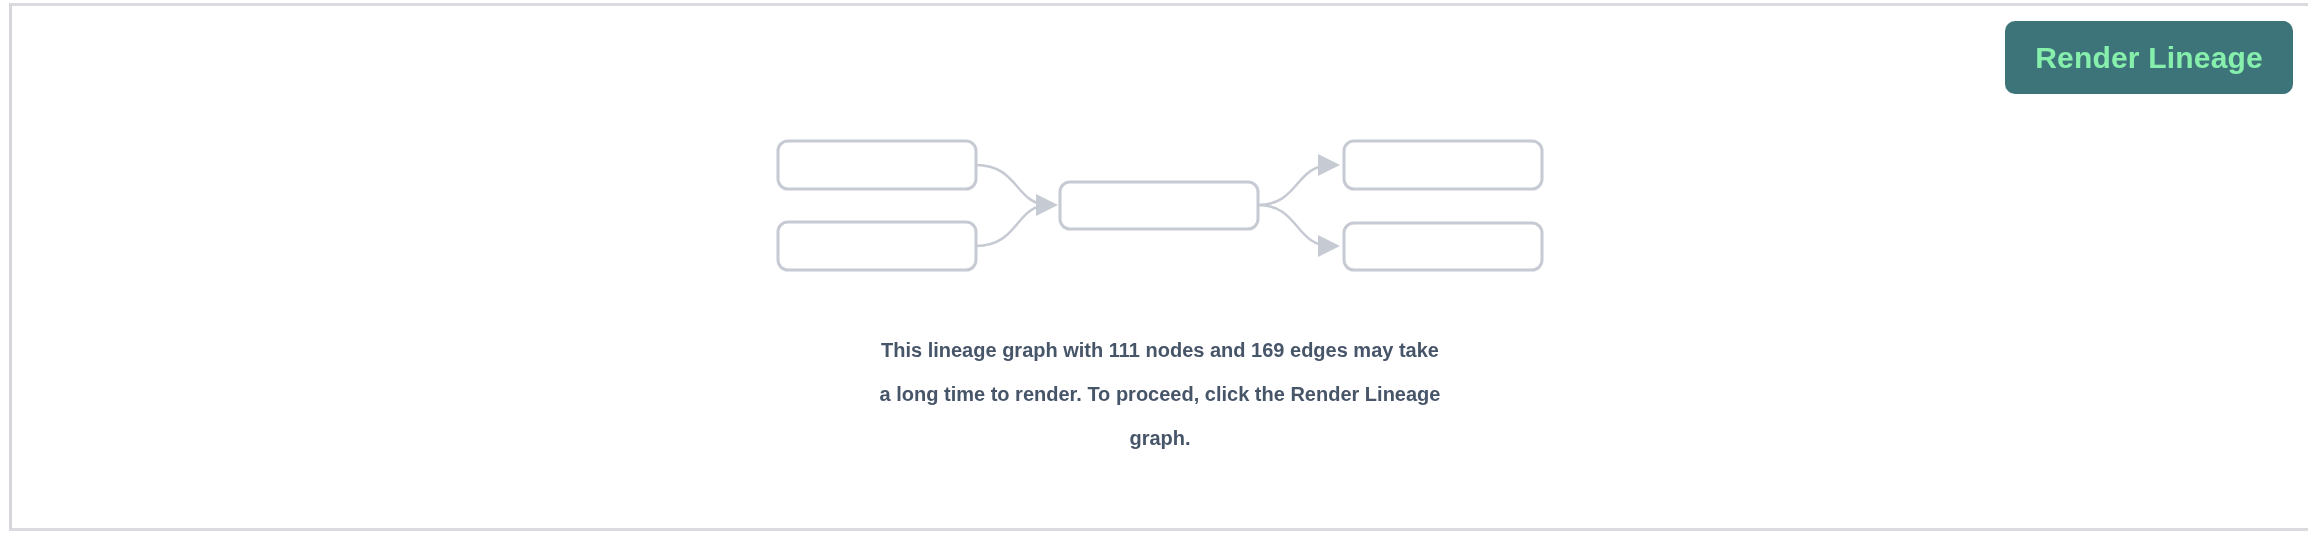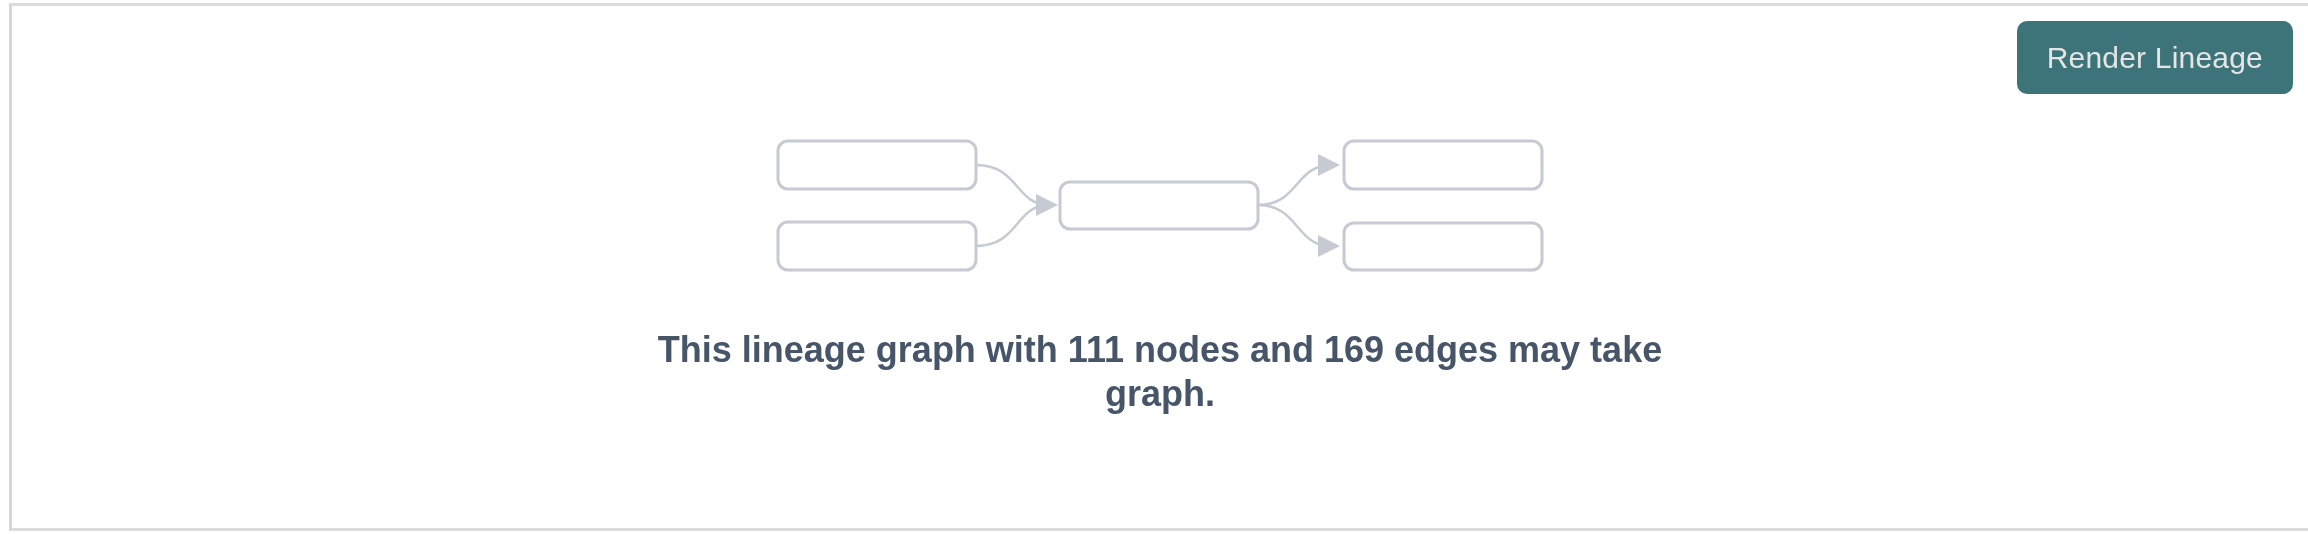--- a/index.html
+++ b/index.html
@@ -16,44 +16,44 @@
     border-left: 3px solid #d5d6da;
     border-top: 3px solid #dadbdf;
     border-bottom: 3px solid #dadbdf;
   }
   .render-btn {
     position: absolute;
     top: 15px; right: 15px;
     height: 73px;
     padding: 0 30px;
     background: #3d747a;
-    color: #e5e5e5;
+    color: #86efac;
     font-family: "Liberation Sans", sans-serif;
     font-size: 30px;
-    font-weight: 400;
+    font-weight: 700;
     border: none;
     border-radius: 10px;
     cursor: pointer;
     letter-spacing: 0.2px;
   }
   .graphic {
     position: absolute;
     top: 129px;              
     left: 50%;
     transform: translateX(-50%);
   }
   .message {
     position: absolute;
     top: 322px;              
     left: 50%;
     transform: translateX(-50%);
     width: 1100px;
     text-align: center;
     color: #475569;
-    font-size: 36px;
+    font-size: 20px;
     font-weight: 700;
     line-height: 44px;
   }
 </style>
 </head>
 <body>
 
 <div class="panel">
 
   <button class="render-btn">Render Lineage</button>
@@ -72,16 +72,17 @@
 
     <rect x="11" y="6" width="198" height="48" rx="10" fill="#ffffff" stroke="#c6cad3" stroke-width="3"></rect>
     <rect x="11" y="87" width="198" height="48" rx="10" fill="#ffffff" stroke="#c6cad3" stroke-width="3"></rect>
     <rect x="293" y="47" width="198" height="47" rx="10" fill="#ffffff" stroke="#c6cad3" stroke-width="3"></rect>
     <rect x="577" y="6" width="198" height="48" rx="10" fill="#ffffff" stroke="#c6cad3" stroke-width="3"></rect>
     <rect x="577" y="88" width="198" height="47" rx="10" fill="#ffffff" stroke="#c6cad3" stroke-width="3"></rect>
   </svg>
 
   <div class="message">
     <div>This lineage graph with 111 nodes and 169 edges may take</div>
+    <div>a long time to render. To proceed, click the Render Lineage</div>
     <div>graph.</div>
   </div>
 
 </div>
 
 </body></html>

